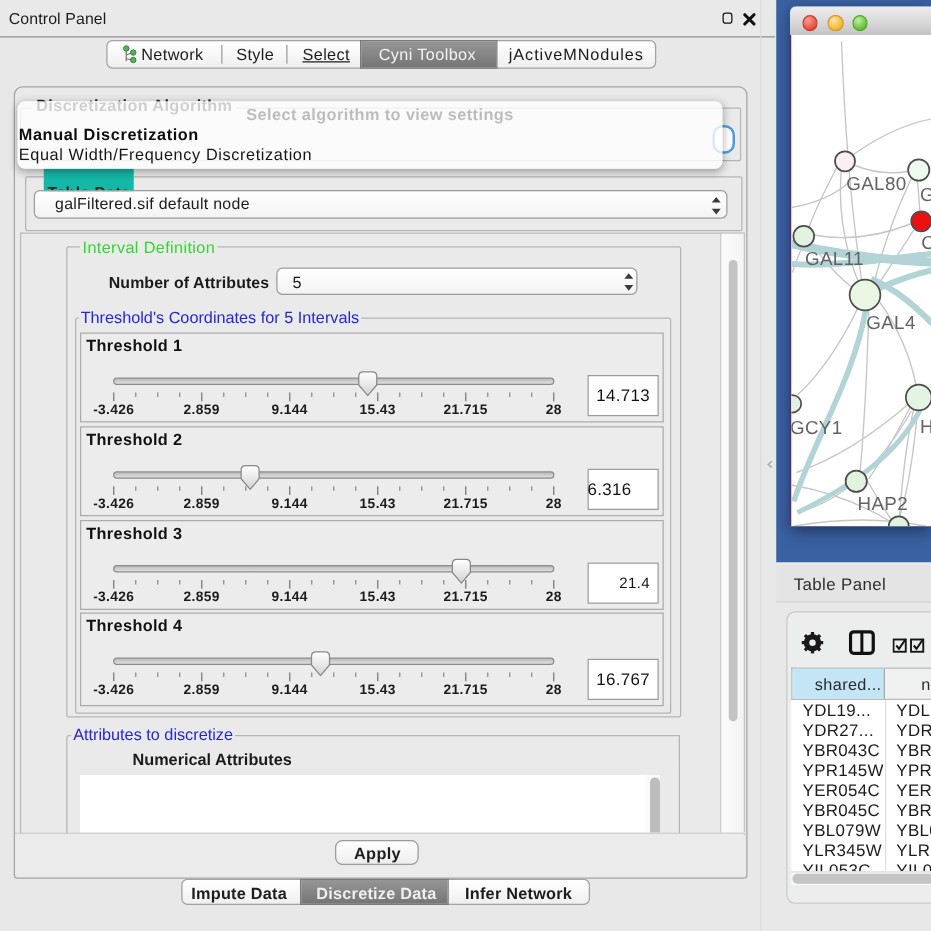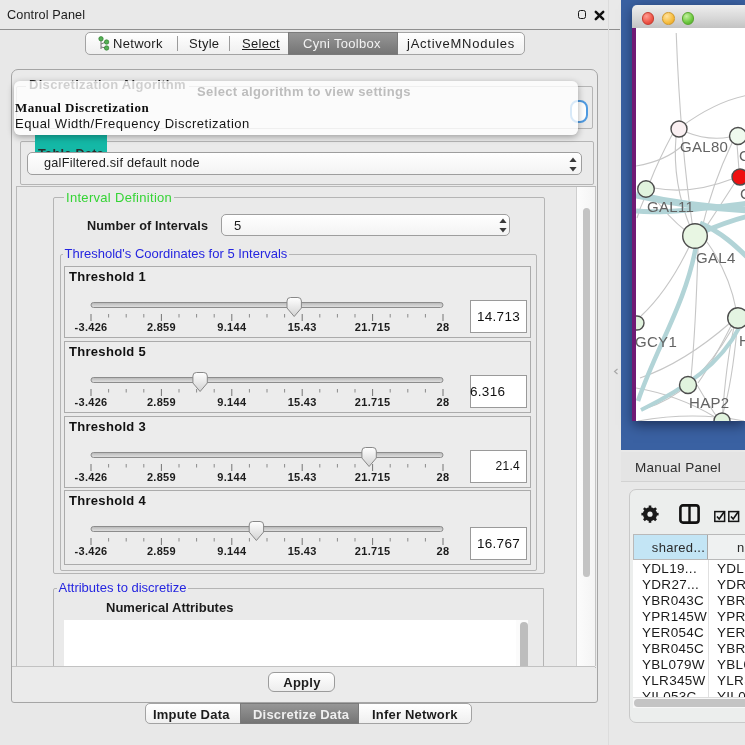--- a/index.html
+++ b/index.html
@@ -36,21 +36,21 @@
   <div class="abs" style="left:27px;top:151.5px;width:555px;height:23px;background:linear-gradient(#ffffff,#f3f3f3);border:1px solid #9e9e9e;border-radius:5px;box-sizing:border-box;"></div>
   <div class="abs" style="left:44px;top:156px;font-size:12.7px;color:#1c1c1c;letter-spacing:0.25px;">galFiltered.sif default node</div>
   <svg class="abs" style="left:568px;top:157px;" width="10" height="15" viewBox="0 0 10 15">
     <path d="M5 0.5 L8.6 5 L1.4 5 Z" fill="#3a3a3a"></path>
     <path d="M5 14.5 L8.6 10 L1.4 10 Z" fill="#3a3a3a"></path>
   </svg>
 
   <div class="abs" style="left:52.5px;top:197px;width:490px;height:374.5px;border:1px solid #b5b5b5;border-radius:2px;"></div>
   <div class="abs" style="left:64px;top:189.5px;font-size:13px;color:#35d435;background:#eaeaea;padding:0 2px;">Interval Definition</div>
 
-  <div class="abs bold" style="left:87px;top:219px;font-size:12.7px;color:#1b1b1b;letter-spacing:0.1px;">Number of Intervals</div>
+  <div class="abs bold" style="left:87px;top:219px;font-size:12.7px;color:#1b1b1b;letter-spacing:0.1px;">Number of Attributes</div>
   <div class="abs" style="left:221px;top:214px;width:289px;height:22px;background:linear-gradient(#ffffff,#f3f3f3);border:1px solid #9e9e9e;border-radius:5px;box-sizing:border-box;"></div>
   <div class="abs" style="left:234px;top:218px;font-size:13px;color:#1c1c1c;">5</div>
   <svg class="abs" style="left:498px;top:218px;" width="10" height="15" viewBox="0 0 10 15">
     <path d="M5 0.5 L8.6 5 L1.4 5 Z" fill="#3a3a3a"></path>
     <path d="M5 14.5 L8.6 10 L1.4 10 Z" fill="#3a3a3a"></path>
   </svg>
 
   <div class="abs" style="left:60px;top:254px;width:475px;height:315px;border:1px solid #b5b5b5;border-radius:2px;"></div>
   <div class="abs" style="left:62.5px;top:246px;font-size:13px;color:#2525e0;background:#eaeaea;padding:0 2px;letter-spacing:0;">Threshold's Coordinates for 5 Intervals</div>
 
@@ -95,21 +95,21 @@
       <text x="95.4" y="36" text-anchor="middle" font-size="11" font-weight="bold" fill="#1c1c1c" font-family="Liberation Sans, sans-serif">2.859</text>
       <text x="165.8" y="36" text-anchor="middle" font-size="11" font-weight="bold" fill="#1c1c1c" font-family="Liberation Sans, sans-serif">9.144</text>
       <text x="236.2" y="36" text-anchor="middle" font-size="11" font-weight="bold" fill="#1c1c1c" font-family="Liberation Sans, sans-serif">15.43</text>
       <text x="306.6" y="36" text-anchor="middle" font-size="11" font-weight="bold" fill="#1c1c1c" font-family="Liberation Sans, sans-serif">21.715</text>
       <text x="377.0" y="36" text-anchor="middle" font-size="11" font-weight="bold" fill="#1c1c1c" font-family="Liberation Sans, sans-serif">28</text>
   </svg>
   <div class="abs" style="left:470px;top:300px;width:57px;height:33px;background:#fff;border:1px solid #9a9a9a;box-sizing:border-box;"></div>
   <div class="abs" style="left:470px;top:309px;width:50px;text-align:right;font-size:13.5px;color:#111;">14.713</div>
 
   <div class="abs" style="left:64px;top:341px;width:467px;height:72px;background:#ececec;border:1px solid #ababab;box-sizing:border-box;"></div>
-  <div class="abs bold" style="left:69px;top:344px;font-size:13px;color:#111;">Threshold 5</div>
+  <div class="abs bold" style="left:69px;top:344px;font-size:13px;color:#111;">Threshold 2</div>
   <svg class="abs" style="left:66px;top:370px;" width="400" height="40" viewBox="0 0 400 40">
     <defs>
       <linearGradient id="trackg2" x1="0" y1="0" x2="0" y2="1">
         <stop offset="0" stop-color="#b5b5b5"></stop>
           <stop offset="0.5" stop-color="#cdcdcd"></stop>
           <stop offset="1" stop-color="#e2e2e2"></stop>
       </linearGradient>
       <linearGradient id="thumbg2" x1="0" y1="0" x2="0" y2="1">
         <stop offset="0" stop-color="#ffffff"></stop>
           <stop offset="1" stop-color="#d2d2d2"></stop>
@@ -270,35 +270,35 @@
   <div class="abs" style="left:407px;top:36px;font-size:13px;color:#1c1c1c;letter-spacing:0.75px;">jActiveMNodules</div>
 
   <div class="abs" style="left:145px;top:703px;width:327px;height:21px;background:linear-gradient(#ffffff,#efefef);border:1px solid #a3a3a3;border-radius:5px;box-sizing:border-box;"></div>
   <div class="abs" style="left:240px;top:703px;width:119px;height:21px;background:linear-gradient(#969696,#757575);border:1px solid #7a7a7a;box-sizing:border-box;"></div>
   <div class="abs bold" style="left:153px;top:707px;font-size:13px;color:#1c1c1c;letter-spacing:0.2px;">Impute Data</div>
   <div class="abs bold" style="left:253px;top:707px;font-size:13px;color:#efefef;letter-spacing:0.2px;">Discretize Data</div>
   <div class="abs bold" style="left:372px;top:707px;font-size:13px;color:#1c1c1c;letter-spacing:0.2px;">Infer Network</div>
 
   <div class="abs" style="left:14px;top:81px;width:564px;height:54px;background:rgba(255,255,255,0.78);border-radius:6px;box-shadow:0 2px 7px rgba(0,0,0,0.33);"></div>
   <div class="abs bold" style="left:22px;top:84px;width:564px;text-align:center;font-size:13px;color:#bdbdbd;letter-spacing:0.35px;">Select algorithm to view settings</div>
-  <div class="abs bold" style="left:15px;top:100px;font-size:13px;color:#0c0c0c;letter-spacing:0.5px;font-family:Liberation Serif, serif;">Manual Discretization</div>
+  <div class="abs bold" style="left:15px;top:100px;font-size:13px;color:#0c0c0c;letter-spacing:0.5px;">Manual Discretization</div>
   <div class="abs" style="left:15px;top:116px;font-size:13px;color:#151515;letter-spacing:0.5px;">Equal Width/Frequency Discretization</div>
 
   <div class="abs" style="left:608px;top:0;width:1px;height:745px;background:#dcdcdc;"></div>
   <svg class="abs" style="left:613px;top:368px;" width="6" height="7" viewBox="0 0 6 7">
       <path d="M4.5 1 L1.5 3.5 L4.5 6" stroke="#a8a8a8" stroke-width="1.1" fill="none"></path>
     </svg>
 
   <div class="abs" style="left:621px;top:0;width:124px;height:450px;background:#3a61a2;"></div>
   <div class="abs" style="left:633px;top:5px;width:112px;height:416px;box-shadow:0 4px 12px rgba(0,0,20,0.5);"></div>
   <div class="abs" style="left:632px;top:5px;width:113px;height:23px;background:linear-gradient(#eeeeee 0%,#d6d6d6 60%,#c3c3c3 100%);border-bottom:1px solid #909090;border-radius:5px 0 0 0;"></div>
   <div class="abs" style="left:641.5px;top:12px;width:10.5px;height:10.5px;border-radius:50%;background:radial-gradient(circle at 35% 30%,#ff9d94,#ee5648 60%,#d8372b);border:0.5px solid #c43c31;"></div>
   <div class="abs" style="left:662px;top:12px;width:10.5px;height:10.5px;border-radius:50%;background:radial-gradient(circle at 35% 30%,#ffe2a0,#f6bd40 60%,#e39c1f);border:0.5px solid #d29a2a;"></div>
   <div class="abs" style="left:681.5px;top:12px;width:10.5px;height:10.5px;border-radius:50%;background:radial-gradient(circle at 35% 30%,#c4f0a0,#6cc93f 60%,#4da02c);border:0.5px solid #58a52e;"></div>
-  <div class="abs" style="left:632px;top:28px;width:113px;height:393px;background:#ffffff;overflow:hidden;border-left:4px solid #701a75;box-sizing:border-box;text-align:center;">
+  <div class="abs" style="left:632px;top:28px;width:113px;height:393px;background:#ffffff;overflow:hidden;border-left:1px solid #701a75;box-sizing:border-box;text-align:center;">
     <svg width="113" height="388" viewBox="0 0 113 388" style="position:absolute;left:0;top:5px;">
   <g fill="none" stroke="#c6c6c6" stroke-width="1.1">
     <path d="M45,94 Q80,68 113,62"></path>
     <path d="M50,99 Q72,108 94,104"></path>
     <path d="M40,104 Q36,150 55,196"></path>
     <path d="M37,100 Q22,128 14,149"></path>
     <path d="M40,-6 Q44,110 57,196"></path>
     <path d="M101,111 L103,137"></path>
     <path d="M96,110 Q76,152 66,195"></path>
     <path d="M98,151 Q82,176 68,197"></path>
@@ -346,21 +346,21 @@
     <text x="60" y="230">GAL4</text>
     <text x="-1" y="314">GCY1</text>
     <text x="103" y="313">H</text>
     <text x="53" y="375">HAP2</text>
   </g>
 </svg>
   </div>
 
   <div class="abs" style="left:621px;top:450px;width:124px;height:295px;background:#e8e8e8;"></div>
   <div class="abs" style="left:621px;top:452px;width:124px;height:29px;background:#e4e4e4;border-bottom:1px solid #d2d2d2;"></div>
-  <div class="abs" style="left:635px;top:460px;font-size:13.5px;color:#2e2e2e;">Manual Panel</div>
+  <div class="abs" style="left:635px;top:460px;font-size:13.5px;color:#2e2e2e;">Table Panel</div>
 
   <div class="abs" style="left:629px;top:489px;width:130px;height:232px;background:#eceeed;border:1px solid #c9c9c9;border-radius:7px;"></div>
 
   <svg class="abs" style="left:641px;top:505px;" width="18" height="18" viewBox="0 0 18 18">
     <path d="M9 1.2 L10.7 1.2 L11.2 3.4 A6 6 0 0 1 12.9 4.1 L14.8 2.9 L16.1 4.2 L14.9 6.1 A6 6 0 0 1 15.6 7.8 L17.8 8.3 L17.8 10 L15.6 10.5 A6 6 0 0 1 14.9 12.2 L16.1 14.1 L14.8 15.4 L12.9 14.2 A6 6 0 0 1 11.2 14.9 L10.7 17.1 L9 17.1 Z" fill="#1a1a1a" transform="translate(-0.9,0)"></path>
     <circle cx="9" cy="9.15" r="7" fill="#1a1a1a"></circle>
     <circle cx="9" cy="9.15" r="2.6" fill="#eceeed"></circle>
     <g stroke="#1a1a1a" stroke-width="2.6">
       <line x1="9" y1="0.5" x2="9" y2="4"></line>
         <line x1="9" y1="14.3" x2="9" y2="17.8"></line>

